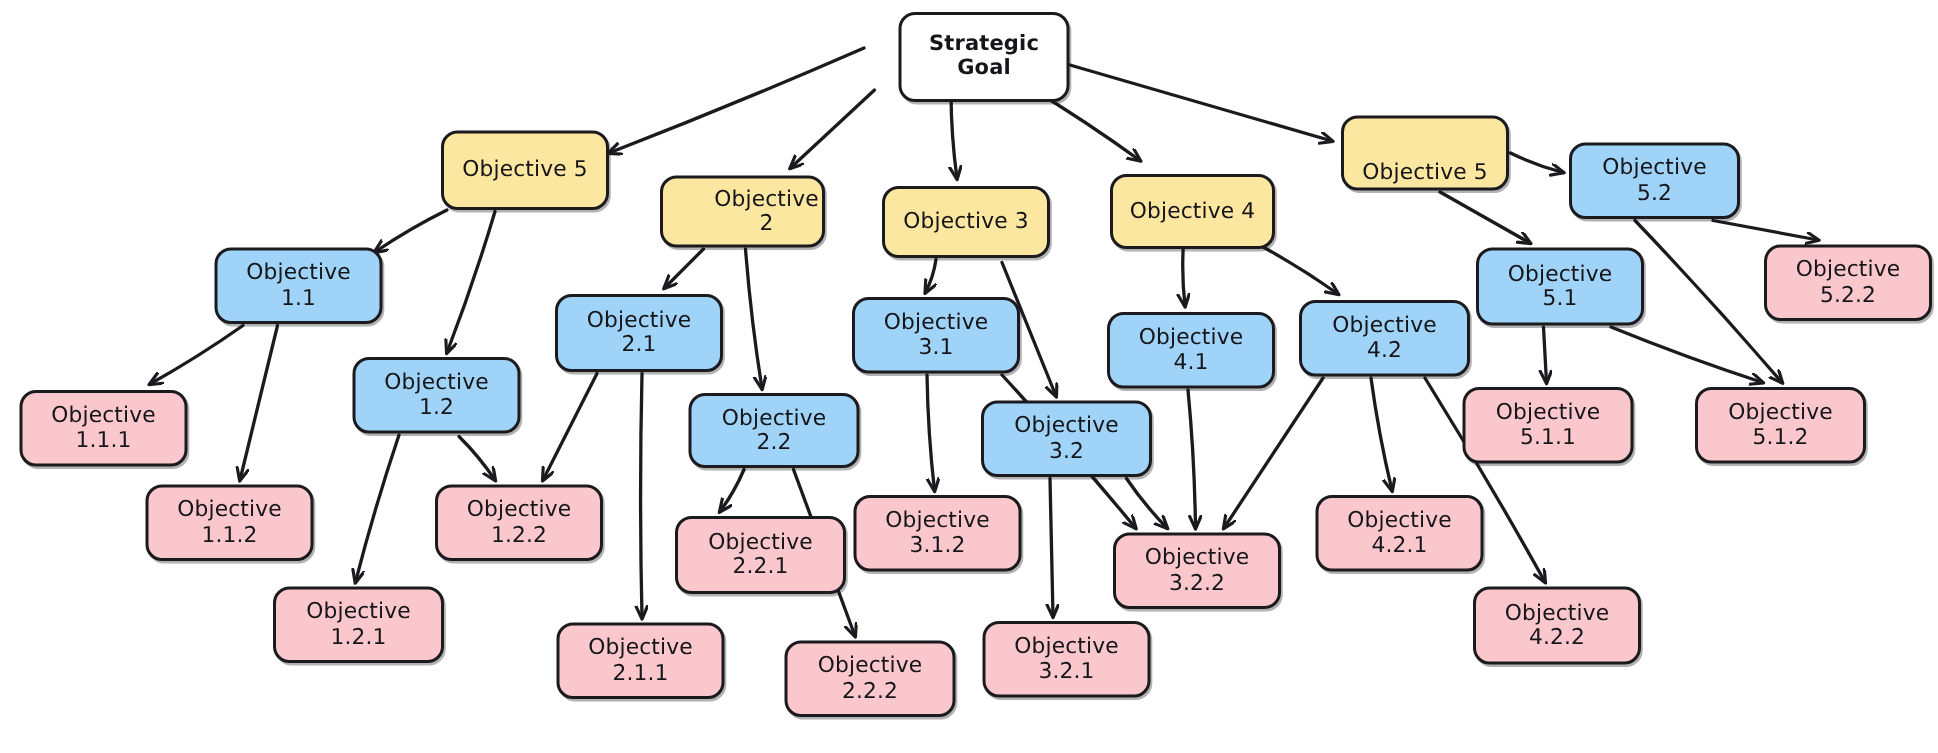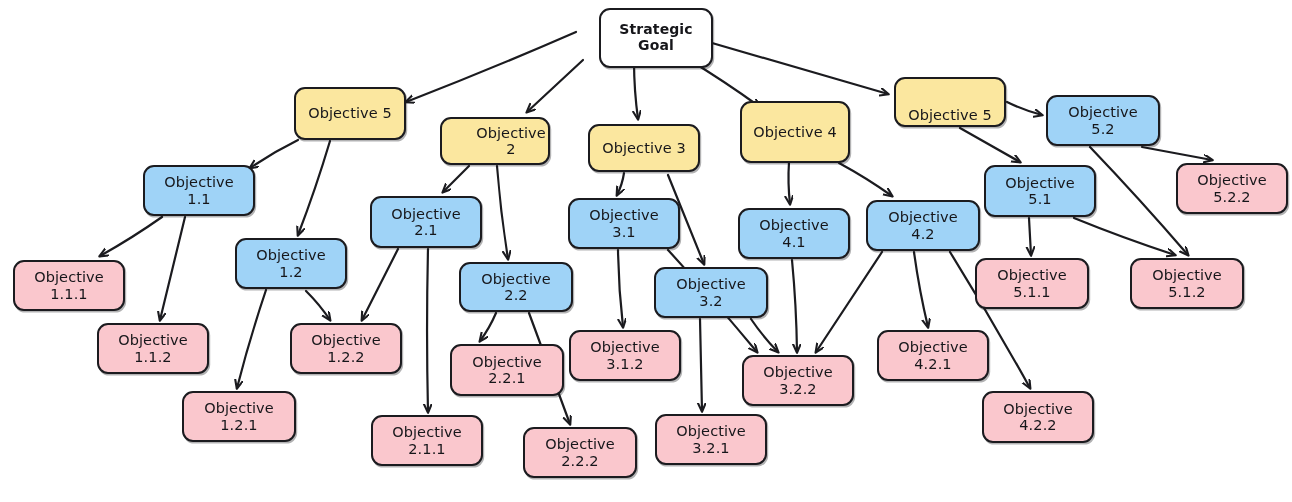--- a/index.html
+++ b/index.html
@@ -109,21 +109,21 @@
       </div>
       <div class="node yellow" style="left: 294px; top: 87px; width: 112px; height: 53px;">
         <span class="nlabel">Objective 5</span>
       </div>
       <div class="node yellow" style="left: 440px; top: 117px; width: 110px; height: 48px; padding-left: 36px;">
         <span class="nlabel">Objective 2</span>
       </div>
       <div class="node yellow" style="left: 588px; top: 124px; width: 112px; height: 48px;">
         <span class="nlabel">Objective 3</span>
       </div>
-      <div class="node yellow" style="left: 740px; top: 101px; width: 110px; height: 62px;">
+      <div class="node yellow" style="left: 740px; top: 116px; width: 110px; height: 50px;">
         <span class="nlabel">Objective 4</span>
       </div>
       <div class="node yellow" style="left: 894px; top: 77px; width: 112px; height: 50px; align-items: flex-end;">
         <span class="nlabel">Objective 5</span>
       </div>
       <div class="node blue" style="left: 143px; top: 165px; width: 112px; height: 51px;">
         <span class="nlabel">Objective
 1.1</span>
       </div>
       <div class="node blue" style="left: 235px; top: 238px; width: 112px; height: 51px;">

